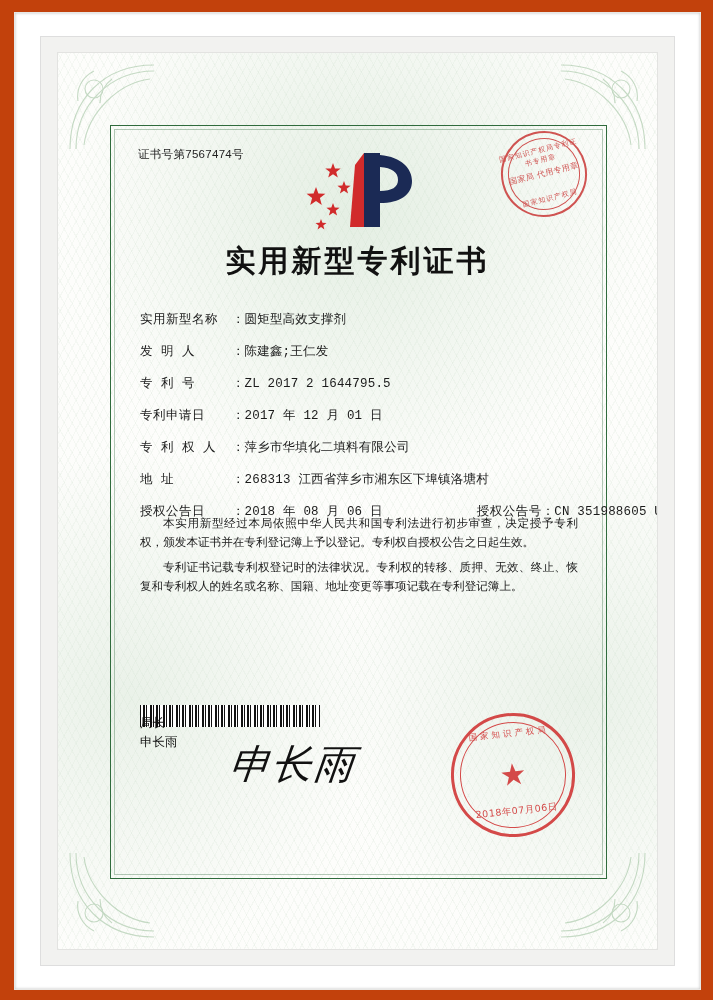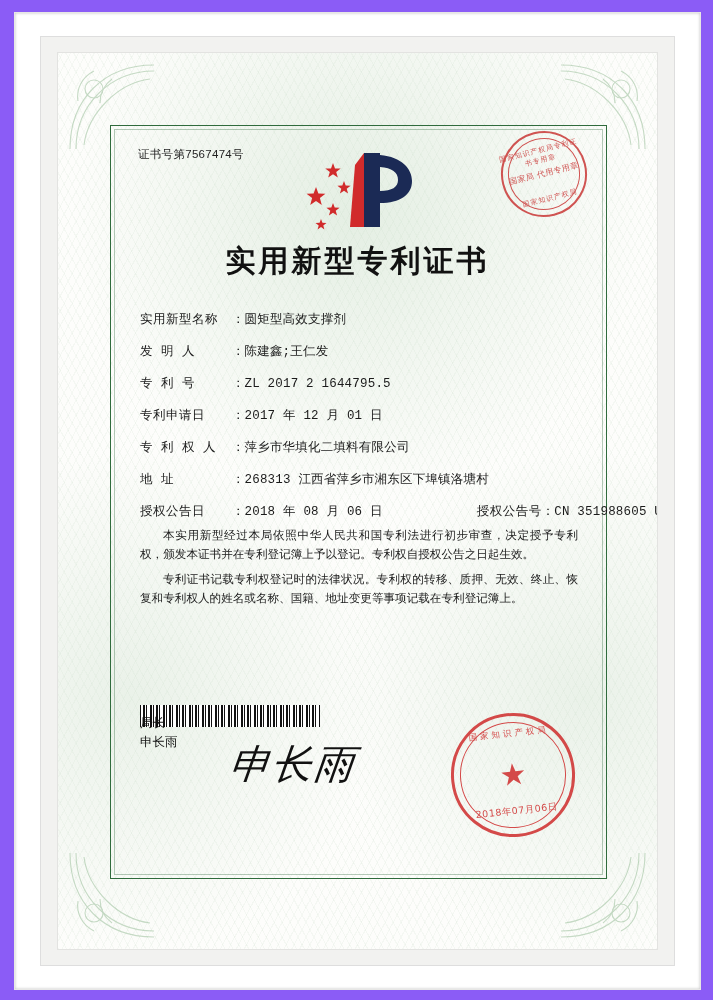--- a/index.html
+++ b/index.html
@@ -12,21 +12,21 @@
     height: 1000px;
     overflow: hidden;
     font-family: "Liberation Serif", serif;
   }
 
   
   #page {
     position: relative;
     width: 713px;
     height: 1000px;
-    background: #8b5cf6;
+    background: #c2410c;
   }
   .frame-outer {
     position: absolute;
     left: 14px; top: 12px;
     width: 685px; height: 976px;
     background: #ffffff;
     box-shadow: 0 0 3px rgba(0,0,0,0.25) inset;
     border: 1px solid #e7e7e5;
   }
   .frame-mid {
@@ -176,21 +176,21 @@
   .field-value { letter-spacing: 0.2px; }
   .field-row.two .field-value { margin-right: 40px; }
   .field-second-label {
     margin-left: 54px;
     letter-spacing: 0.5px;
   }
 
   
   .paras {
     position: absolute;
-    left: 30px; top: 400px;
+    left: 30px; top: 388px;
     width: 438px;
     font-size: 11.6px;
     line-height: 19px;
     color: #1b1b1b;
     text-align: justify;
     font-family: "Liberation Sans", sans-serif;
   }
   .paras p {
     margin: 0 0 6px 0;
     text-indent: 23px;

